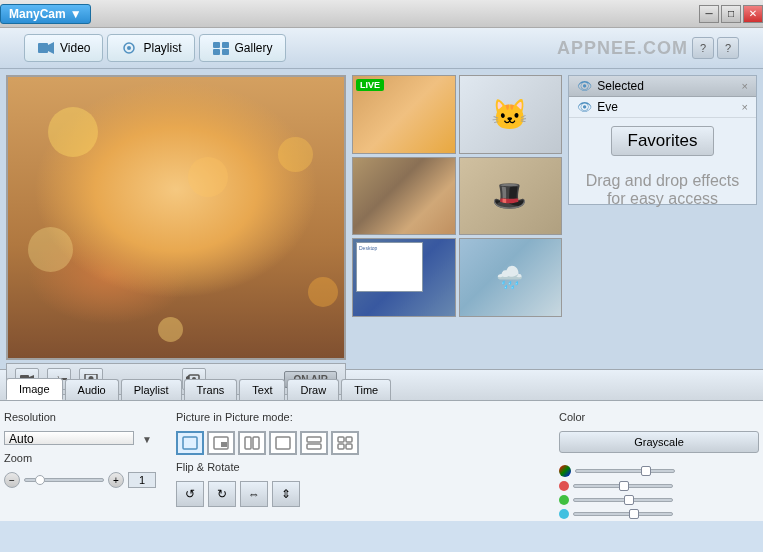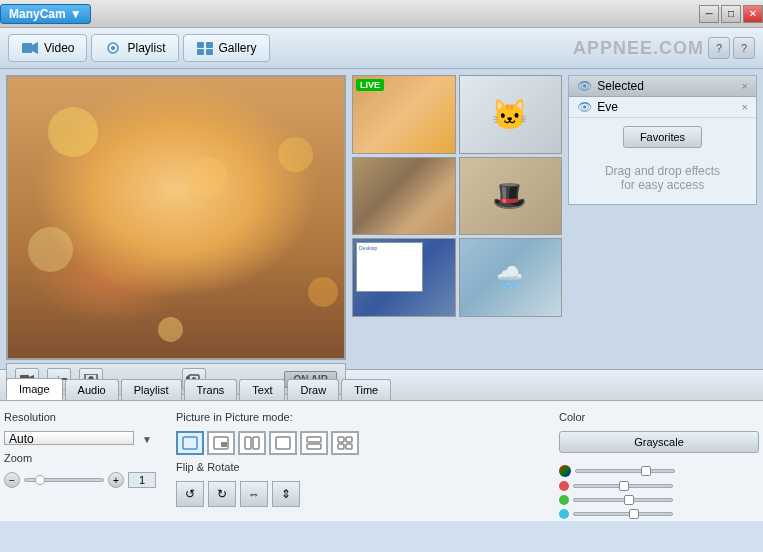--- a/index.html
+++ b/index.html
@@ -53,21 +53,21 @@
       font-size: 10px;
       display: flex;
       align-items: center;
       justify-content: center;
     }
     .title-btn.close { background: linear-gradient(to bottom, #f08080, #d03030); color: white; }
 
     
     .toolbar {
       background: linear-gradient(to bottom, #e8f0f8, #c8d8e8);
-      padding: 6px 8px;
+      padding: 6px 24px;
       display: flex;
       align-items: center;
       gap: 4px;
       border-bottom: 1px solid #a0b0c0;
     }
     .toolbar-tab {
       background: linear-gradient(to bottom, #f0f8ff, #d8e8f0);
       border: 1px solid #a0b8c8;
       border-radius: 4px;
       padding: 4px 12px;
@@ -258,27 +258,27 @@
       cursor: pointer;
       color: #888;
       font-size: 11px;
     }
     .favorites-btn {
       background: linear-gradient(to bottom, #e8f0f8, #c8d0d8);
       border: 1px solid #a0a8b0;
       border-radius: 3px;
       padding: 4px 16px;
       cursor: pointer;
-      font-size: 11px;
+      font-size: 17px;
       display: block;
       margin: 8px auto;
     }
     .drag-drop-hint {
       color: #999;
-      font-size: 12px;
+      font-size: 16px;
       text-align: center;
       padding: 8px;
     }
 
     
     .bottom-tabs {
       background: linear-gradient(to bottom, #e8f0f8, #d0d8e0);
       border-top: 1px solid #a0a8b0;
       border-bottom: 1px solid #a0a8b0;
       display: flex;

